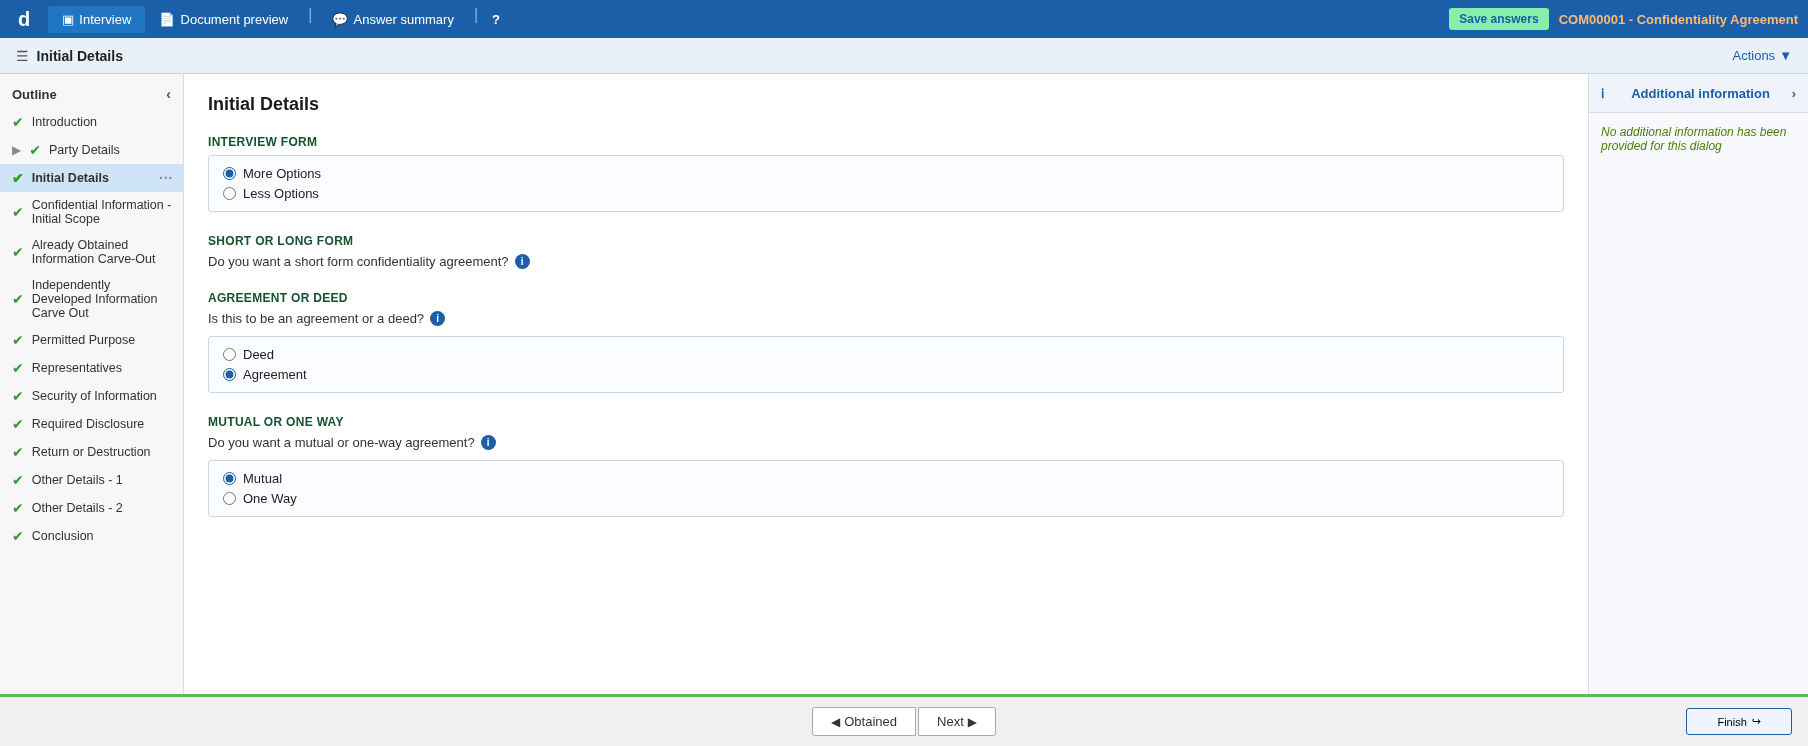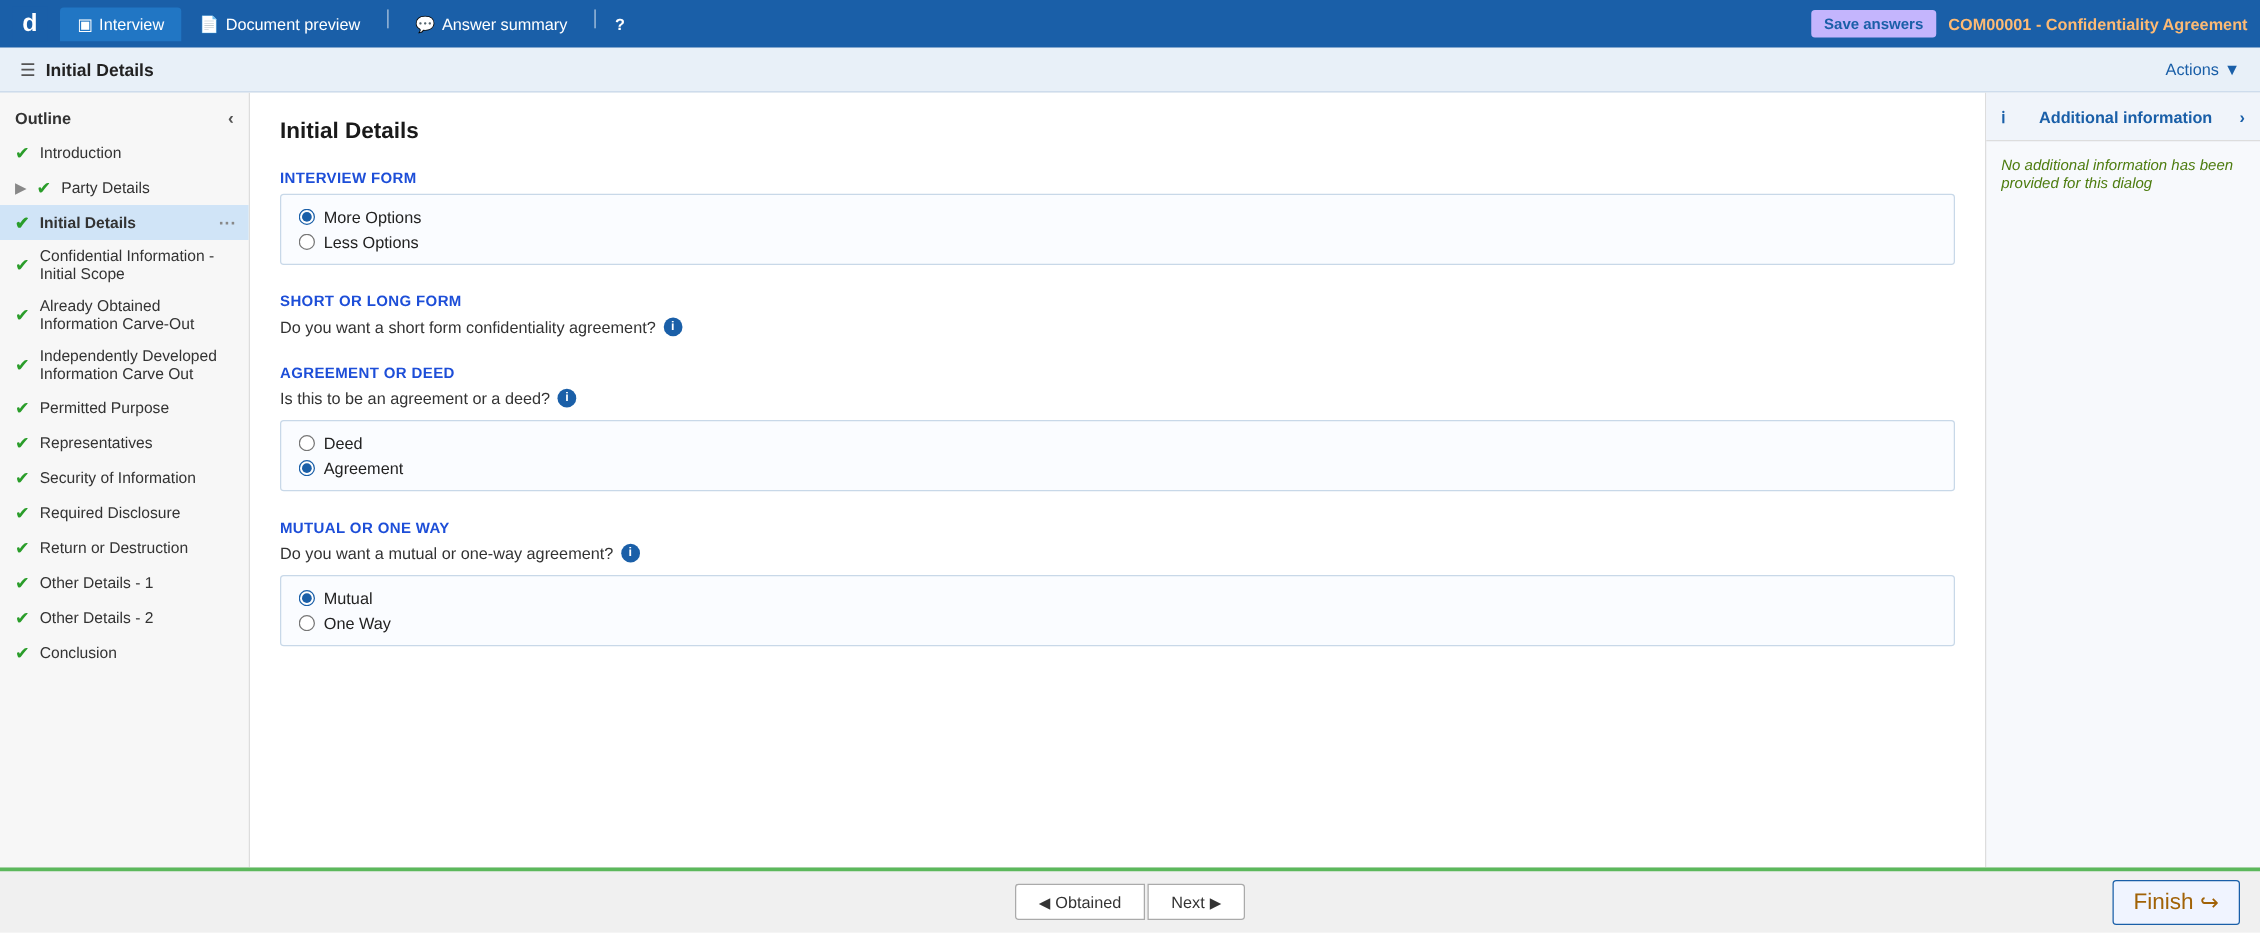--- a/index.html
+++ b/index.html
@@ -54,21 +54,21 @@
       cursor: pointer;
       padding: 4px 8px;
     }
     .top-bar-right {
       margin-left: auto;
       display: flex;
       align-items: center;
       gap: 10px;
     }
     .save-answers-btn {
-      background: #c4b5fd;
+      background: #86efac;
       color: #1a5fa8;
       border: none;
       padding: 4px 10px;
       border-radius: 3px;
       cursor: pointer;
       font-size: 12px;
       font-weight: bold;
     }
     .top-bar-title {
       color: #fdba74;
@@ -108,21 +108,21 @@
 
     
     .main-layout {
       display: flex;
       flex: 1;
       overflow: hidden;
     }
 
     
     .sidebar {
-      width: 200px;
+      width: 184px;
       background: #f7f7f7;
       border-right: 1px solid #ddd;
       overflow-y: auto;
       flex-shrink: 0;
       padding-top: 4px;
     }
     .sidebar-header {
       display: flex;
       align-items: center;
       justify-content: space-between;
@@ -179,21 +179,21 @@
       font-weight: bold;
       color: #1a1a1a;
       margin-bottom: 20px;
     }
     .section {
       margin-bottom: 22px;
     }
     .section-heading {
       font-size: 12px;
       font-weight: bold;
-      color: #1d4ed8;
+      color: #14532d;
       letter-spacing: 0.3px;
       margin-bottom: 6px;
       text-transform: uppercase;
     }
     .section-question {
       font-size: 13px;
       color: #333;
       margin-bottom: 10px;
       display: flex;
       align-items: center;
@@ -288,26 +288,26 @@
     }
     .footer-btn.prev {
       border-radius: 3px 0 0 3px;
     }
     .footer-btn.next {
       border-radius: 0 3px 3px 0;
     }
     .finish-btn {
       position: absolute;
       right: 16px;
-      padding: 6px 16px;
+      padding: 6px 30px;
       background: #f0f4ff;
       border: 1px solid #1a5fa8;
-      color: #a16207;
-      cursor: pointer;
-      font-size: 18px;
+      color: #000000;
+      cursor: pointer;
+      font-size: 11px;
       border-radius: 3px;
       display: flex;
       align-items: center;
       gap: 5px;
     }
 
     .nav-arrow {
       font-size: 12px;
     }
   </style>

